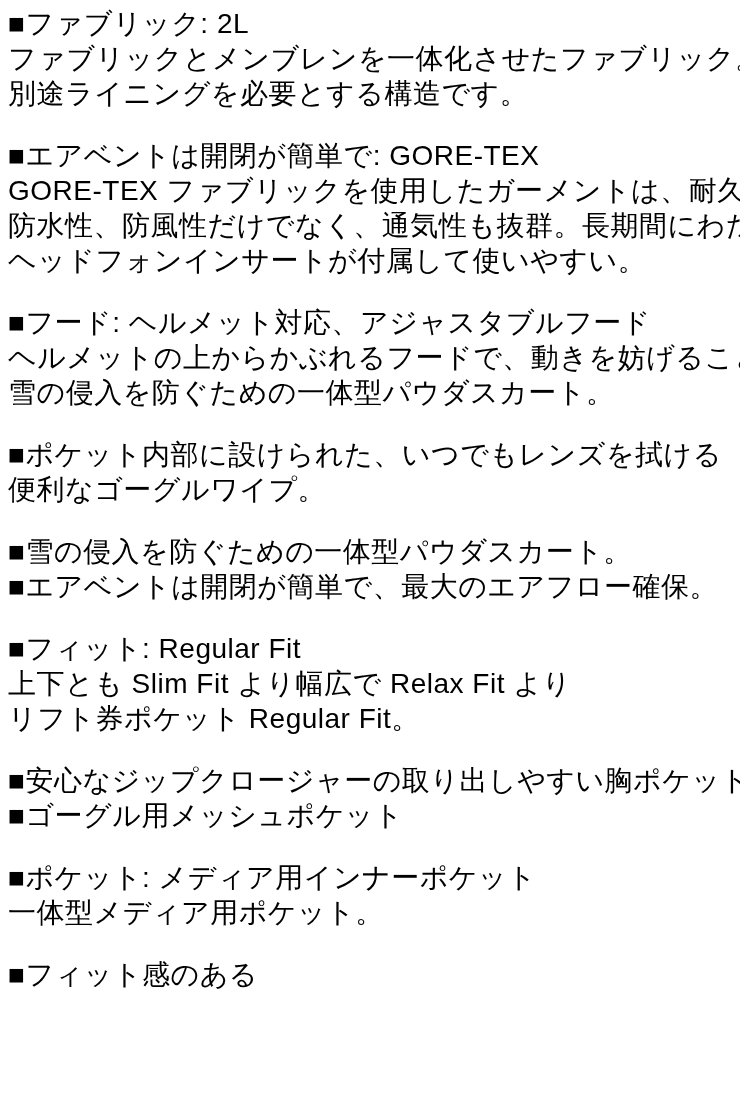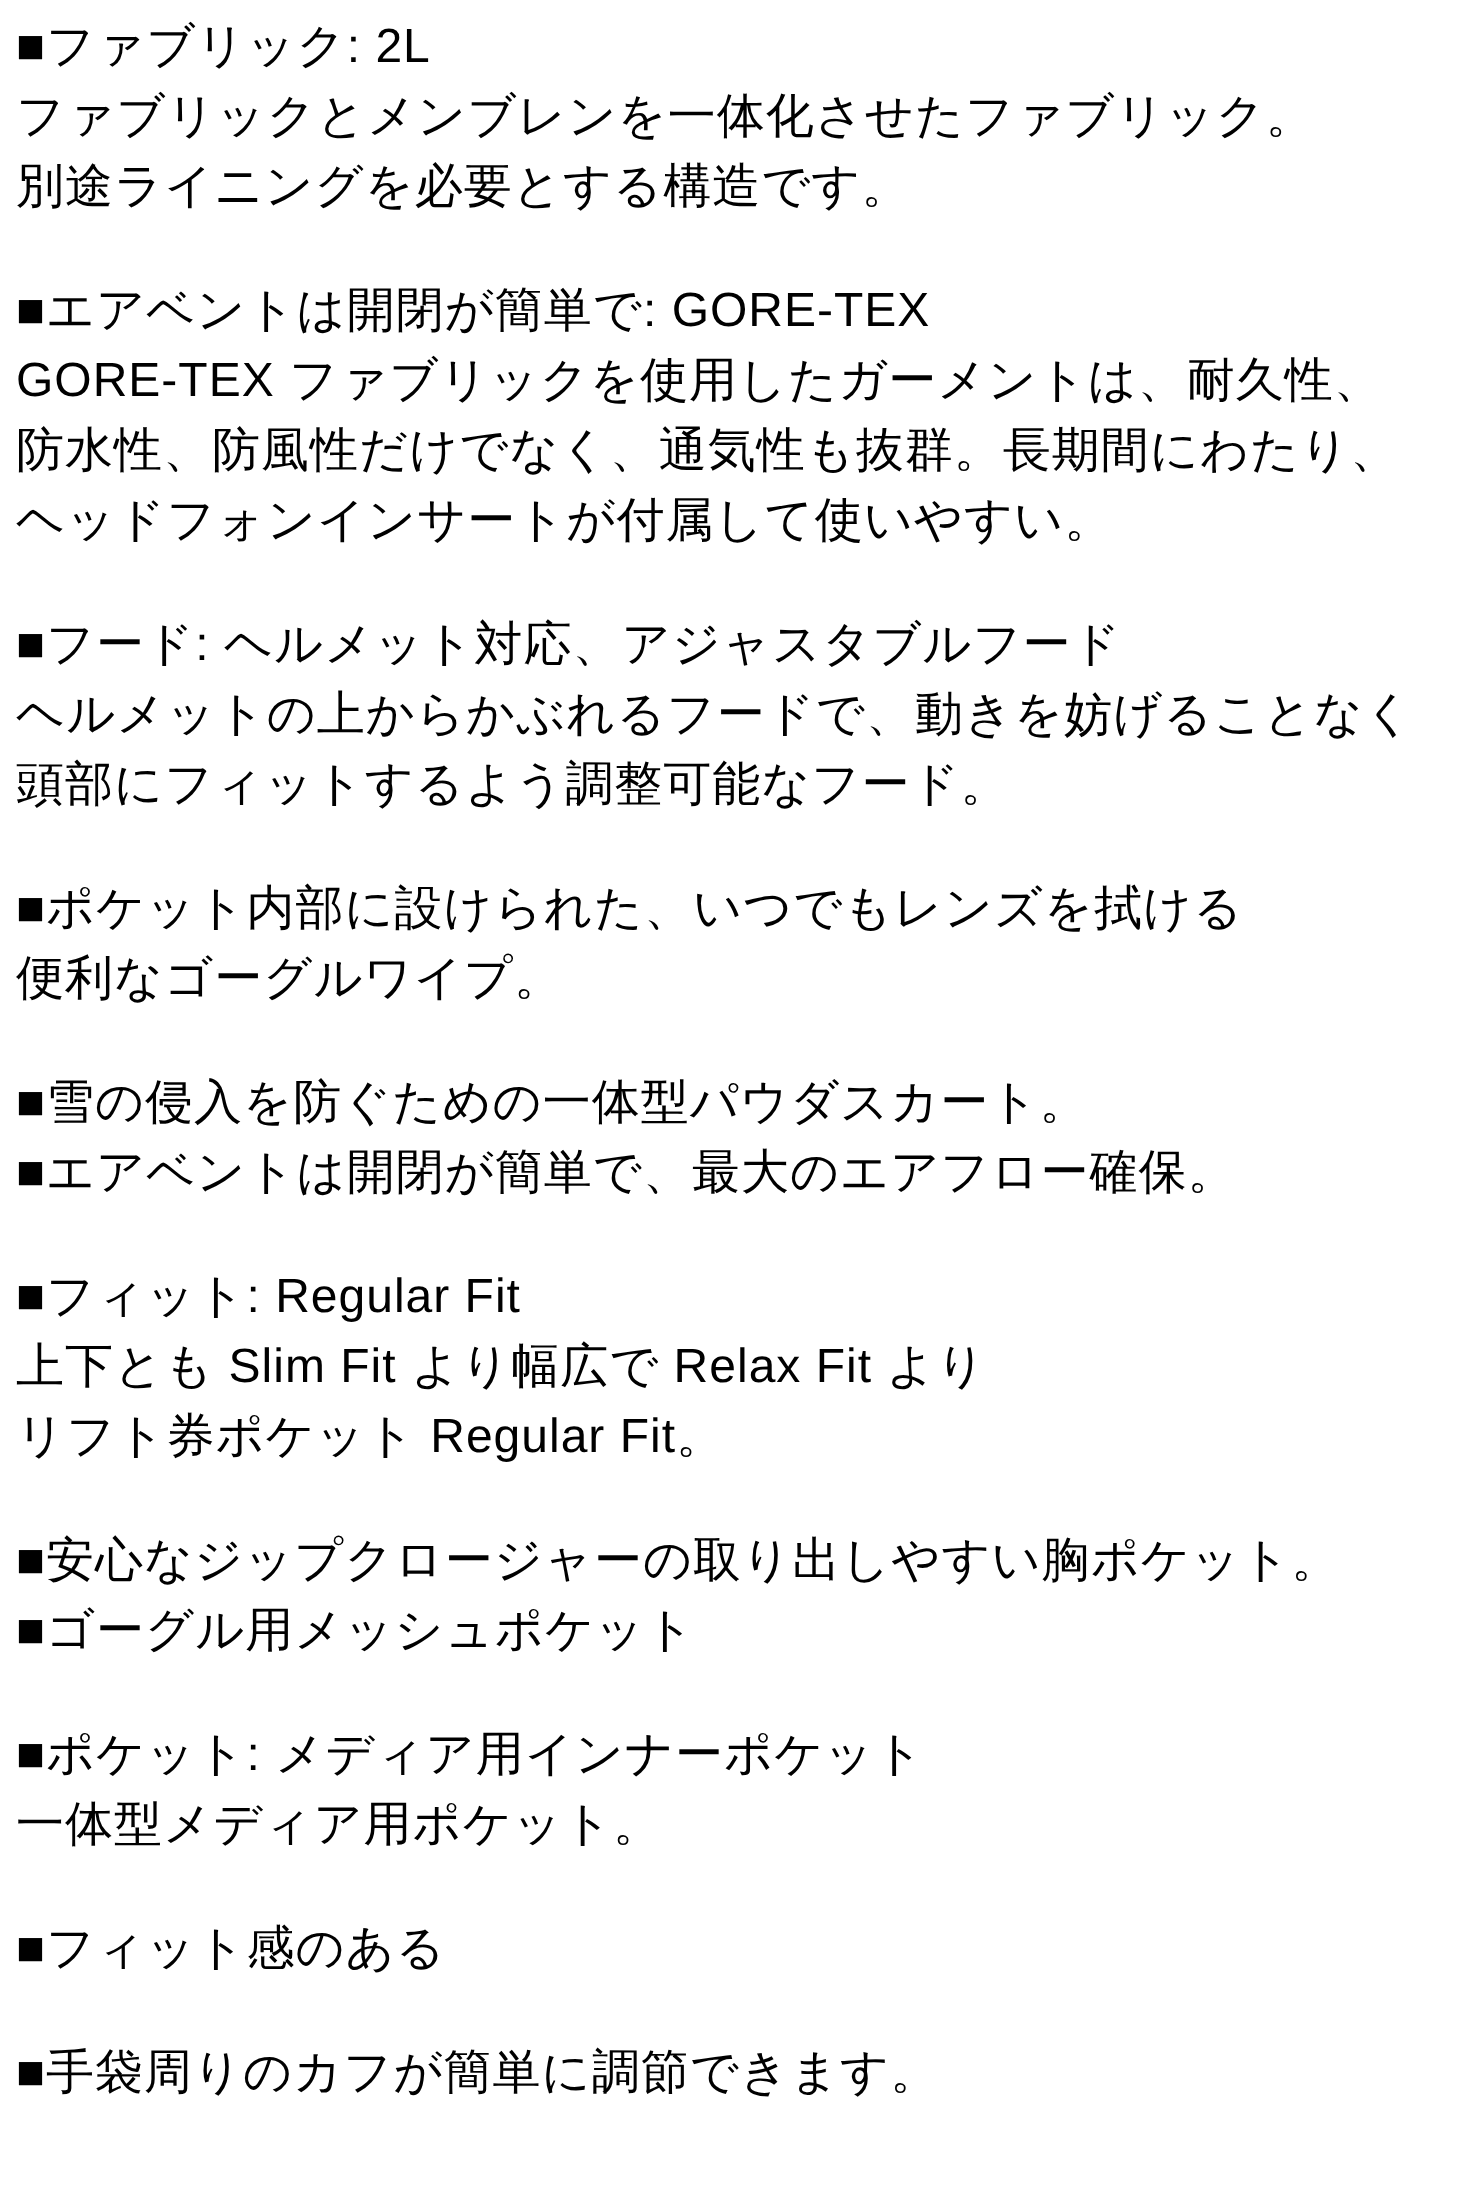--- a/index.html
+++ b/index.html
@@ -19,21 +19,21 @@
     width: 740px;
     padding: 6px 4px 0 8px;
   }
   .para {
     margin: 0 0 27px 0;
   }
   .para:last-child {
     margin-bottom: 0;
   }
   .line {
-    font-size: 24px;
+    font-size: 28px;
     line-height: 35px;
     letter-spacing: 0.5px;
     white-space: nowrap;
     font-weight: 400;
   }
 </style>
 </head>
 <body>
 
 <div class="description" id="description-root">
@@ -44,21 +44,21 @@
     </div>
     <div class="para">
       <div class="line">■エアベントは開閉が簡単で: GORE-TEX</div>
       <div class="line">GORE-TEX ファブリックを使用したガーメントは、耐久性、</div>
       <div class="line">防水性、防風性だけでなく、通気性も抜群。長期間にわたり、</div>
       <div class="line">ヘッドフォンインサートが付属して使いやすい。</div>
     </div>
     <div class="para">
       <div class="line">■フード: ヘルメット対応、アジャスタブルフード</div>
       <div class="line">ヘルメットの上からかぶれるフードで、動きを妨げることなく</div>
-      <div class="line">頭部にフィットするよう調整可能なフード。</div>
+      <div class="line">雪の侵入を防ぐための一体型パウダスカート。</div>
     </div>
     <div class="para">
       <div class="line">■ポケット内部に設けられた、いつでもレンズを拭ける</div>
       <div class="line">便利なゴーグルワイプ。</div>
     </div>
     <div class="para">
       <div class="line">■雪の侵入を防ぐための一体型パウダスカート。</div>
       <div class="line">■エアベントは開閉が簡単で、最大のエアフロー確保。</div>
     </div>
     <div class="para">
@@ -70,16 +70,13 @@
       <div class="line">■安心なジップクロージャーの取り出しやすい胸ポケット。</div>
       <div class="line">■ゴーグル用メッシュポケット</div>
     </div>
     <div class="para">
       <div class="line">■ポケット: メディア用インナーポケット</div>
       <div class="line">一体型メディア用ポケット。</div>
     </div>
     <div class="para">
       <div class="line">■フィット感のある</div>
     </div>
-    <div class="para">
-      <div class="line">■手袋周りのカフが簡単に調節できます。</div>
-    </div>
   </div>
 
 </body></html>

